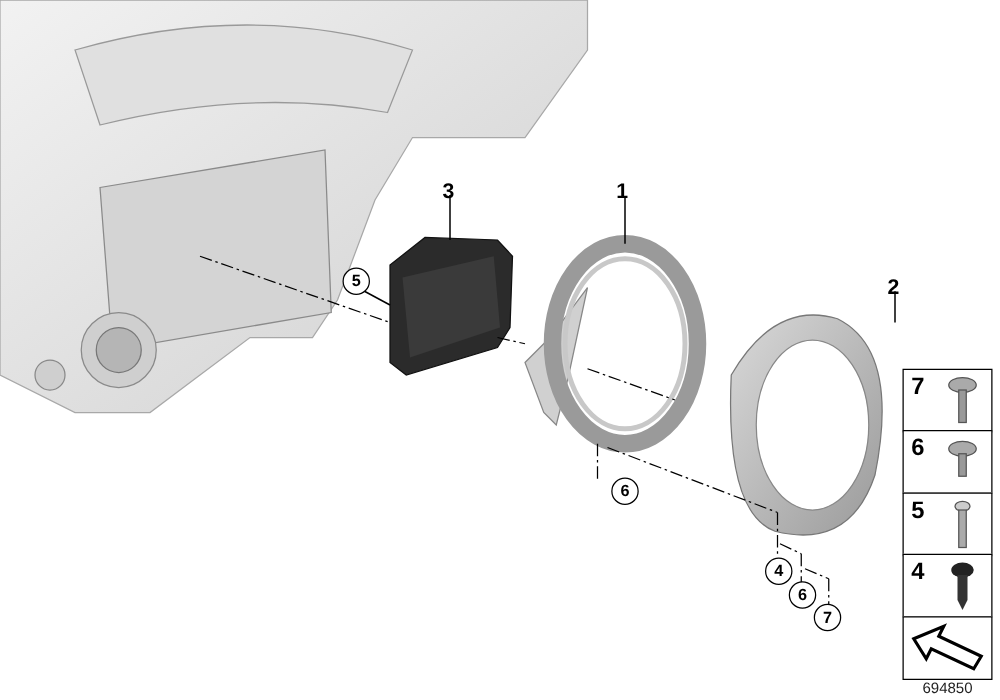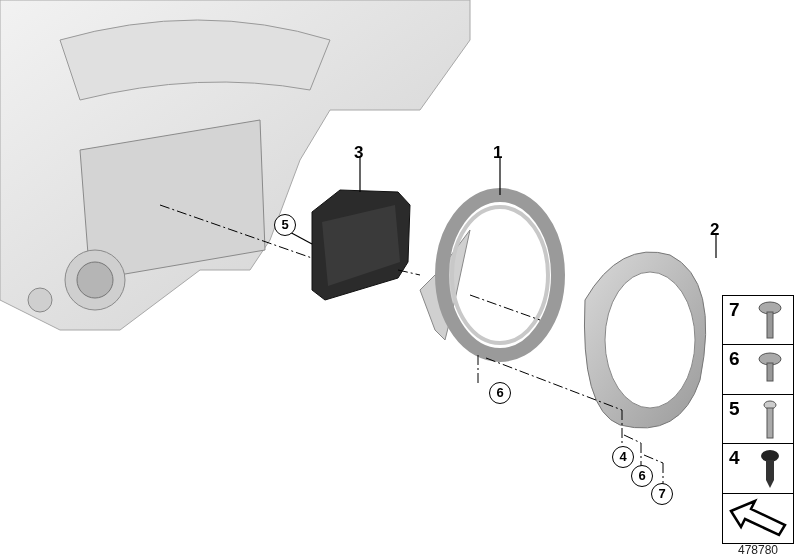--- a/index.html
+++ b/index.html
@@ -114,14 +114,14 @@
           <polygon points="11,32 19,32 15,40" fill="#333"></polygon>
         </svg>
     </div>
     <div class="lg-cell">
       <svg width="68" height="46" style="position:absolute;left:2px;top:1px;">
           <path d="M6,16 L30,6 L26,14 L60,30 L54,40 L20,24 L16,32 Z" fill="#fff" stroke="#000" stroke-width="2.5"></path>
         </svg>
     </div>
   </div>
 
-  <div class="diagnum">478780</div>
+  <div class="diagnum">694850</div>
 </div>
 
 </body></html>

